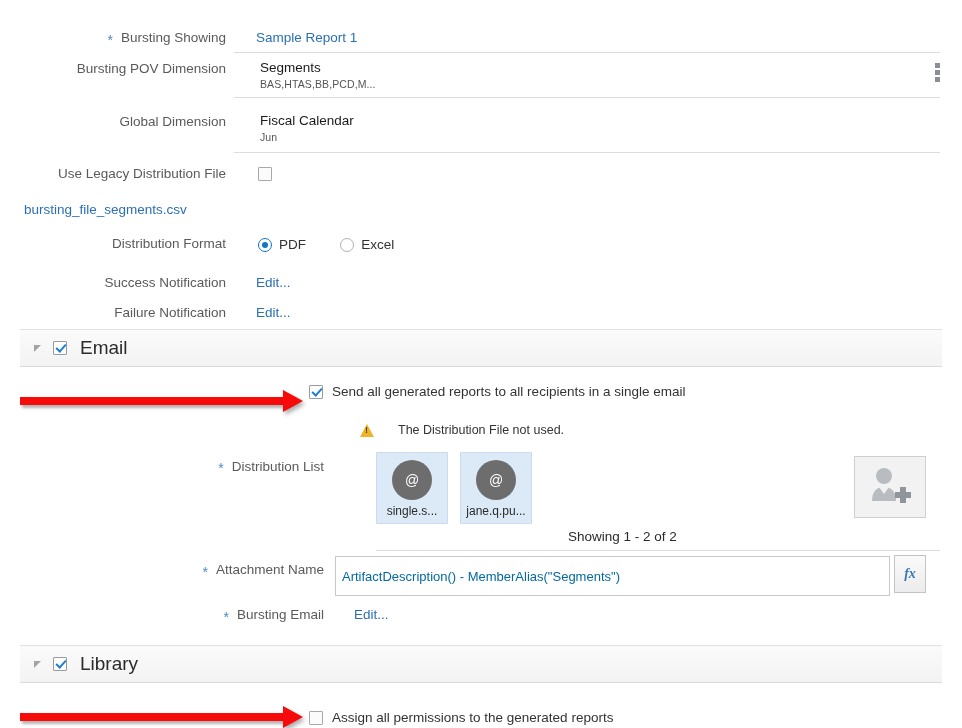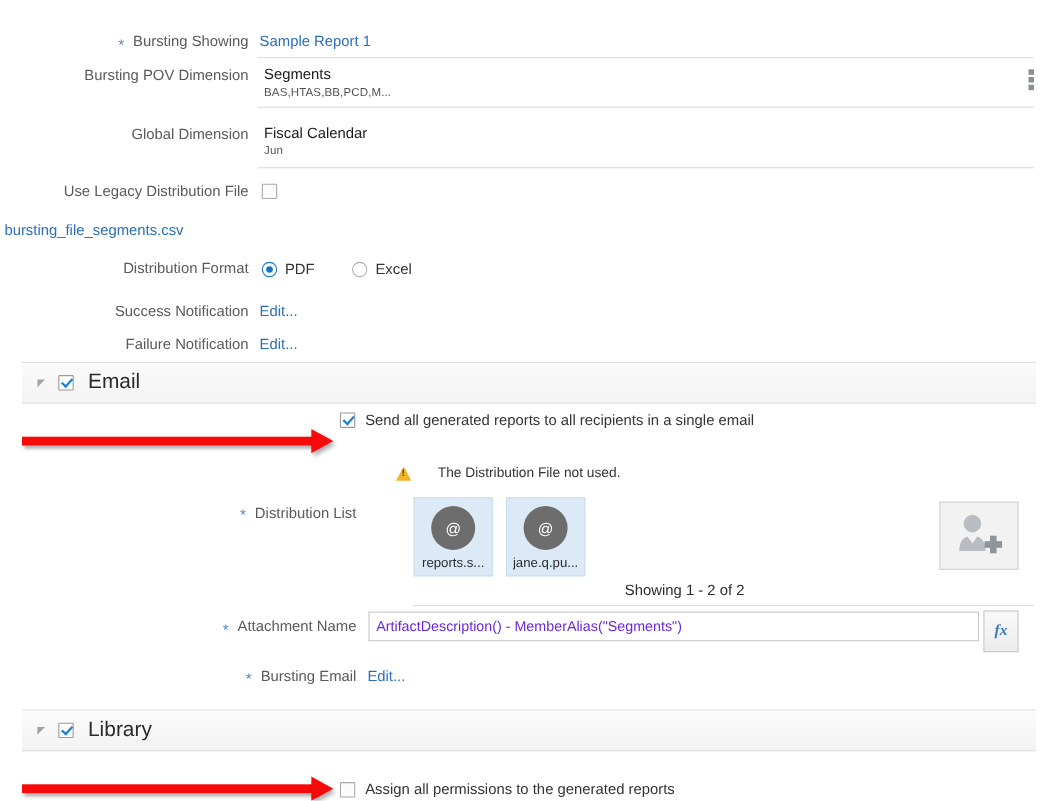--- a/index.html
+++ b/index.html
@@ -42,20 +42,21 @@
     font-size: 14px;
     margin-right: 8px;
     line-height: 1;
     position: relative;
     top: 2px;
   }
   .value-cell {
     flex: 1;
     padding-left: 4px;
     box-sizing: border-box;
+    margin-left: 20px;
   }
   .link {
     color: #2a6fb5;
     font-size: 13.5px;
     cursor: pointer;
     text-decoration: none;
   }
 
   
   .divider {
@@ -283,27 +284,27 @@
 
   
   .showing {
     position: absolute;
     font-size: 13.5px;
     color: #2b2b2b;
   }
 
   
   .text-input {
-    height: 27px;
+    height: 40px;
     border: 1px solid #c8c8c8;
     background: #ffffff;
     box-sizing: border-box;
     font-family: "Liberation Sans", sans-serif;
     font-size: 13px;
-    color: #6d28d9;
+    color: #0369a1;
     padding: 0 6px;
     outline: none;
   }
   .fx-btn {
     width: 32px;
     height: 38px;
     background: linear-gradient(to bottom,#fafafa,#ececec);
     border: 1px solid #c4c4c4;
     box-sizing: border-box;
     display: flex;
@@ -411,41 +412,41 @@
   <span class="disclosure"></span>
   <span class="cb checked"></span>
   <span class="section-title">Email</span>
 </div>
 
 <div class="red-arrow" style="left:20px; top:390px; width:285px;">
   <div class="shaft" style="width:265px;"></div>
   <div class="head" style="left:263px;"></div>
 </div>
 
-<div style="position:absolute; left:309px; top:374px; display:flex; align-items:center; gap:9px;">
+<div style="position:absolute; left:309px; top:384px; display:flex; align-items:center; gap:9px;">
   <span class="cb checked"></span>
   <span class="cb-line-label">Send all generated reports to all recipients in a single email</span>
 </div>
 
 <div class="warn-row" style="left:360px; top:423px;">
   <span class="warn-icon"></span>
   <span class="warn-text">The Distribution File not used.</span>
 </div>
 
 <div class="form-row" style="top:459px;">
   <div class="label-cell" style="width:330px; align-items:flex-start;">
     <span class="req-star">*</span>
     <span>Distribution List</span>
   </div>
 </div>
 
 <div style="position:absolute; left:376px; top:452px; display:flex; gap:12px;">
   <div class="tile">
     <div class="avatar">@</div>
-    <div class="tile-name">reports.s...</div>
+    <div class="tile-name">single.s...</div>
   </div>
   <div class="tile">
     <div class="avatar">@</div>
     <div class="tile-name">jane.q.pu...</div>
   </div>
 </div>
 
 <div class="add-user-btn" style="left:854px; top:456px;">
   <svg width="46" height="40" viewBox="0 0 46 40">
     <circle cx="17" cy="9" r="8" fill="#b9bdc2"></circle>

